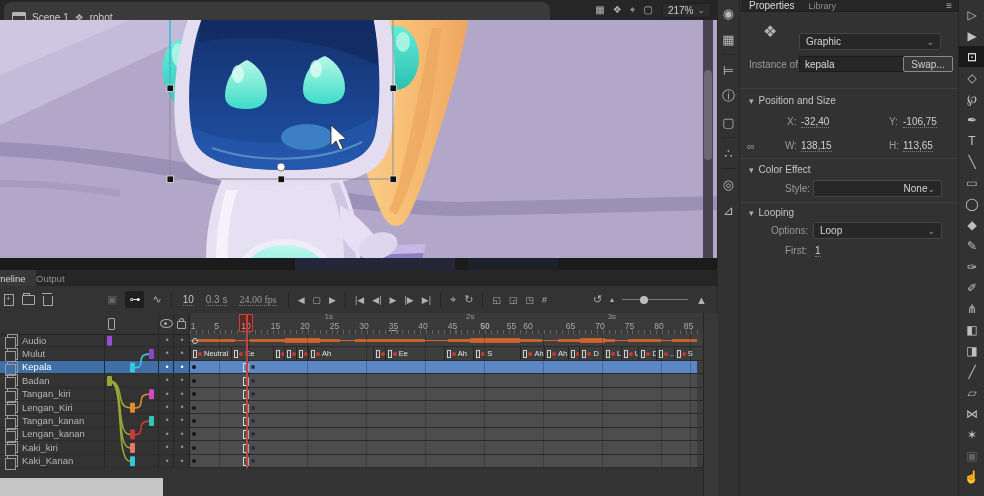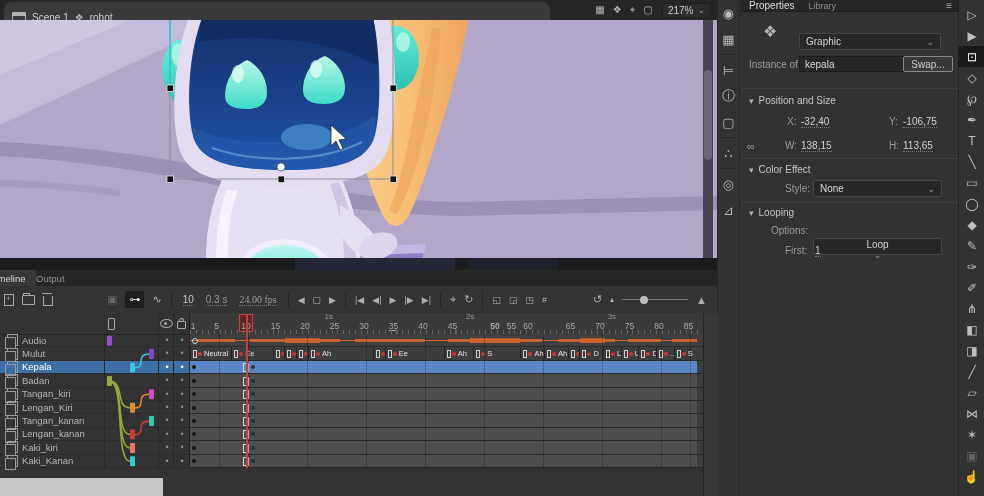--- a/index.html
+++ b/index.html
@@ -261,28 +261,28 @@
     <span class="abs plabel" style="left:148px;top:116px;">Y:</span>
     <span class="abs pvalue" style="left:162px;top:116px;">-106,75</span>
     <span class="abs plabel" style="left:6px;top:140px;font-size:11px;">∞</span>
     <span class="abs plabel" style="left:44px;top:140px;">W:</span>
     <span class="abs pvalue" style="left:60px;top:140px;">138,15</span>
     <span class="abs plabel" style="left:148px;top:140px;">H:</span>
     <span class="abs pvalue" style="left:162px;top:140px;">113,65</span>
     <div class="pdiv" style="top:158px;"></div>
     <span class="sec-head" style="left:8px;top:164px;">Color Effect</span>
     <span class="abs plabel" style="left:44px;top:183px;">Style:</span>
-    <div class="dropdown" style="left:72px;top:180px;width:115px;">
+    <div class="dropdown" style="left:72px;top:180px;width:115px;justify-content:flex-end;">
       <span>None</span>
       <span class="dd-caret">⌄</span>
     </div>
     <div class="pdiv" style="top:202px;"></div>
     <span class="sec-head" style="left:8px;top:207px;">Looping</span>
     <span class="abs plabel" style="left:30px;top:225px;">Options:</span>
-    <div class="dropdown" style="left:72px;top:238px;width:115px;flex-direction:column;">
+    <div class="dropdown" style="left:72px;top:222px;width:115px;">
       <span>Loop</span>
       <span class="dd-caret">⌄</span>
     </div>
     <span class="abs plabel" style="left:44px;top:245px;">First:</span>
     <span class="abs pvalue" style="left:74px;top:245px;">1</span>
   </div>
 
   <div id="toolbar" class="abs">
       <div class="tool">▷</div>
       <div class="tool">▶</div>
@@ -464,21 +464,21 @@
             <span class="rnum" style="left: 3px;">1</span>
             <span class="rnum" style="left: 26.6px;">5</span>
             <span class="rnum" style="left: 56.1px;">10</span>
             <span class="rnum" style="left: 85.6px;">15</span>
             <span class="rnum" style="left: 115.1px;">20</span>
             <span class="rnum" style="left: 144.6px;">25</span>
             <span class="rnum" style="left: 174.1px;">30</span>
             <span class="rnum" style="left: 203.6px; text-decoration: underline;">35</span>
             <span class="rnum" style="left: 233.1px;">40</span>
             <span class="rnum" style="left: 262.6px;">45</span>
-            <span class="rnum" style="left: 305px; font-weight: bold;">50</span>
+            <span class="rnum" style="left: 295px; font-weight: bold;">50</span>
             <span class="rnum" style="left: 321.6px;">55</span>
             <span class="rnum" style="left: 338px;">60</span>
             <span class="rnum" style="left: 380.6px; text-align: right;">65</span>
             <span class="rnum" style="left: 410.1px;">70</span>
             <span class="rnum" style="left: 439.6px;">75</span>
             <span class="rnum" style="left: 469.1px;">80</span>
             <span class="rnum" style="left: 498.6px;">85</span>
             <span class="rsec" style="left: 138.7px;">1s</span>
             <span class="rsec" style="left: 280.3px;">2s</span>
             <span class="rsec" style="left: 421.9px;">3s</span>

